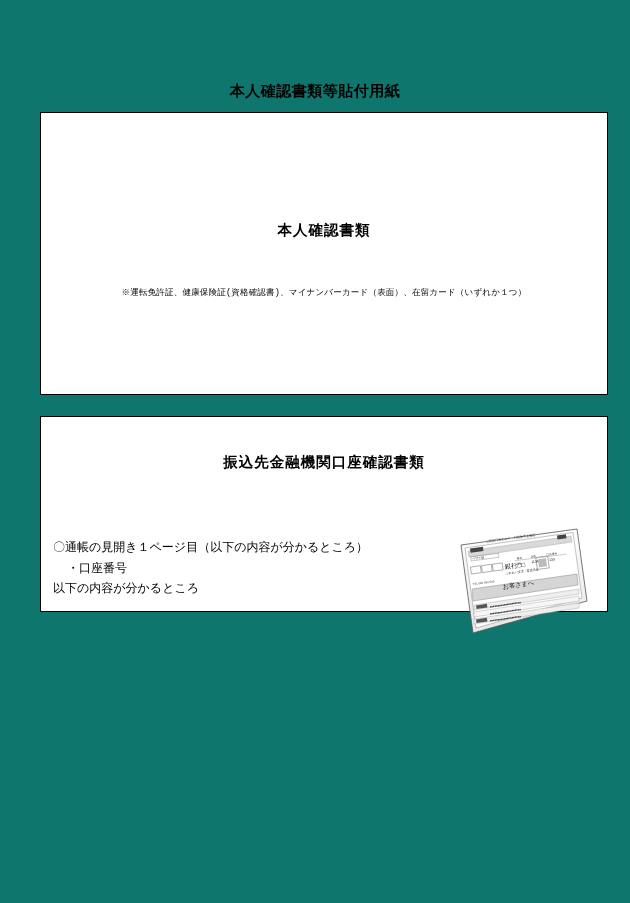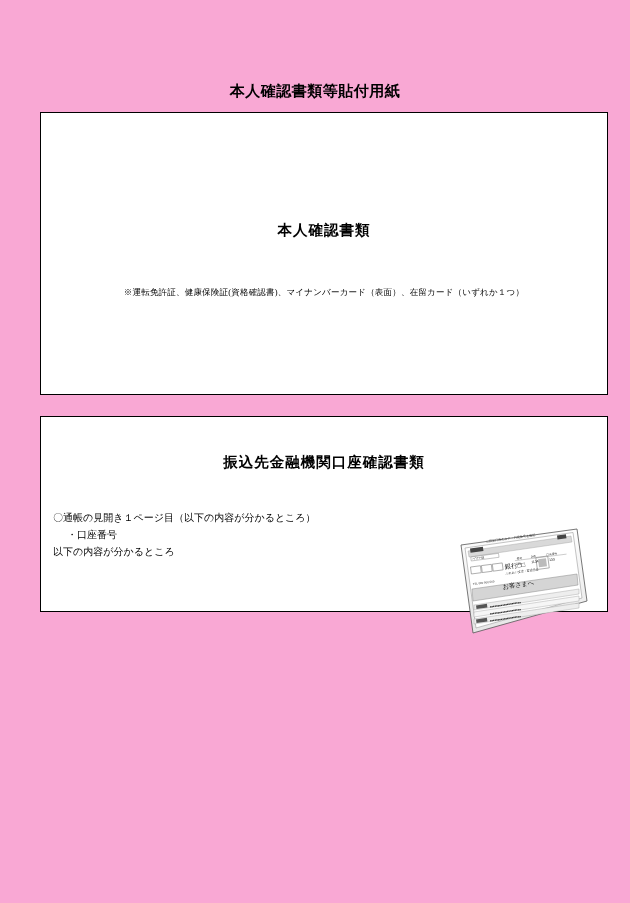--- a/index.html
+++ b/index.html
@@ -14,21 +14,21 @@
     color: #000000;
     position: relative;
     overflow: hidden;
   }
   .page {
     position: absolute;
     left: 0;
     top: 0;
     width: 630px;
     height: 903px;
-    background: #f9a8d4;
+    background: #0f766e;
   }
 
   
   .page-title {
     position: absolute;
     left: 0;
     top: 82px;
     width: 630px;
     text-align: center;
     font-size: 15px;
@@ -66,38 +66,39 @@
     position: absolute;
     left: 0;
     width: 100%;
     text-align: center;
     font-size: 8.5px;
     letter-spacing: 0.2px;
     color: #000000;
   }
   #identity-note {
     top: 174px;
+    font-family: Liberation Mono, monospace;
   }
 
   
   #box-bank {
     left: 31px;
     top: 416px;
     width: 568px;
     height: 196px;
   }
   #bank-heading {
     top: 36px;
   }
   .bank-list {
     position: absolute;
     left: 12px;
-    top: 92px;
+    top: 120px;
     width: 400px;
-    font-size: 10px;
+    font-size: 12px;
     line-height: 1.72;
   }
   .bank-list div {
     white-space: nowrap;
   }
   .indent {
     padding-left: 14px;
   }
 
   

